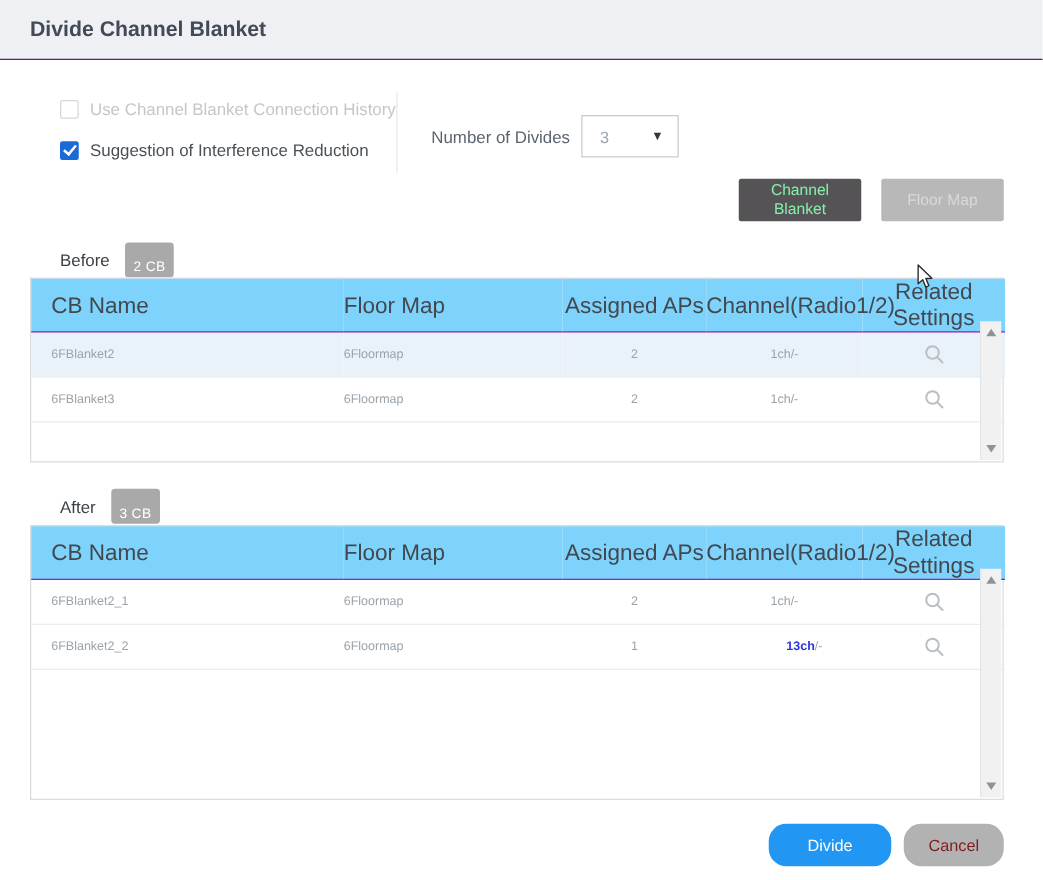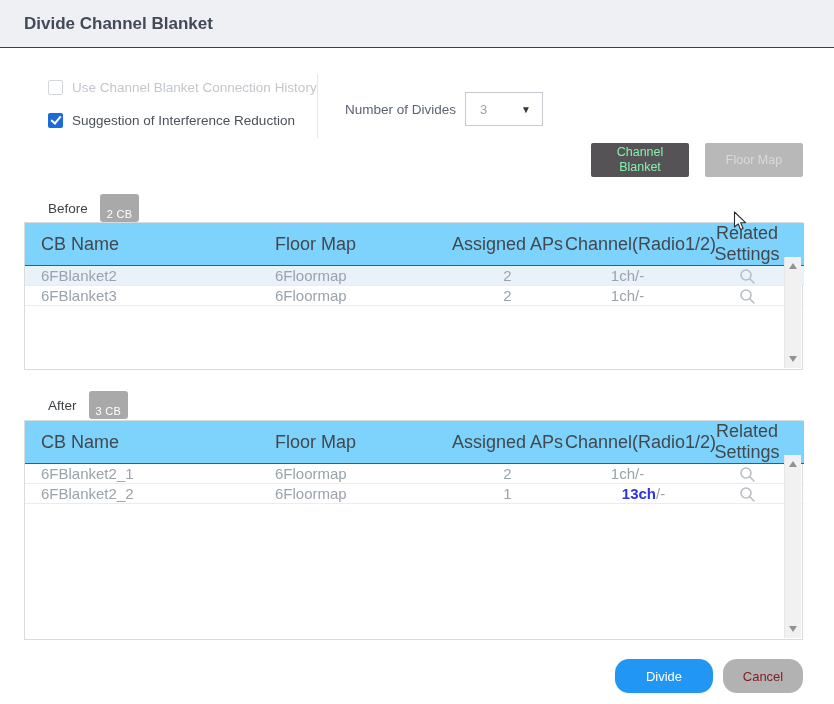--- a/index.html
+++ b/index.html
@@ -71,21 +71,21 @@
   thead th {
     font-size:18px; font-weight:normal; color:#42484e;
     height:33px; border-bottom:1px solid #a21caf; background:#7dd3fc;
   }
   th.c-name  { width:250px; text-align:left; padding-left:16px; }
   th.c-floor { width:175px; text-align:left; }
   th.c-aps   { width:115px; text-align:center; }
   th.c-chan  { width:125px; text-align:center; }
   th.c-rel   { width:114px; text-align:center; }
   tbody td {
-    font-size:15px; color:#9aa3ab; height:20px;
+    font-size:10px; color:#9aa3ab; height:36px;
     border-bottom:1px solid #ececed;
   }
   td.c-name  { text-align:left; padding-left:16px; }
   td.c-floor { text-align:left; }
   td.c-aps, td.c-chan, td.c-rel { text-align:center; }
   tr.row-selected td { background:#e9f2f9; }
   .ch-hl { color:#2b35e0; font-weight:bold;margin-left:32px; }
   .mag-icon svg { vertical-align:middle; }
   
   .vscroll {

